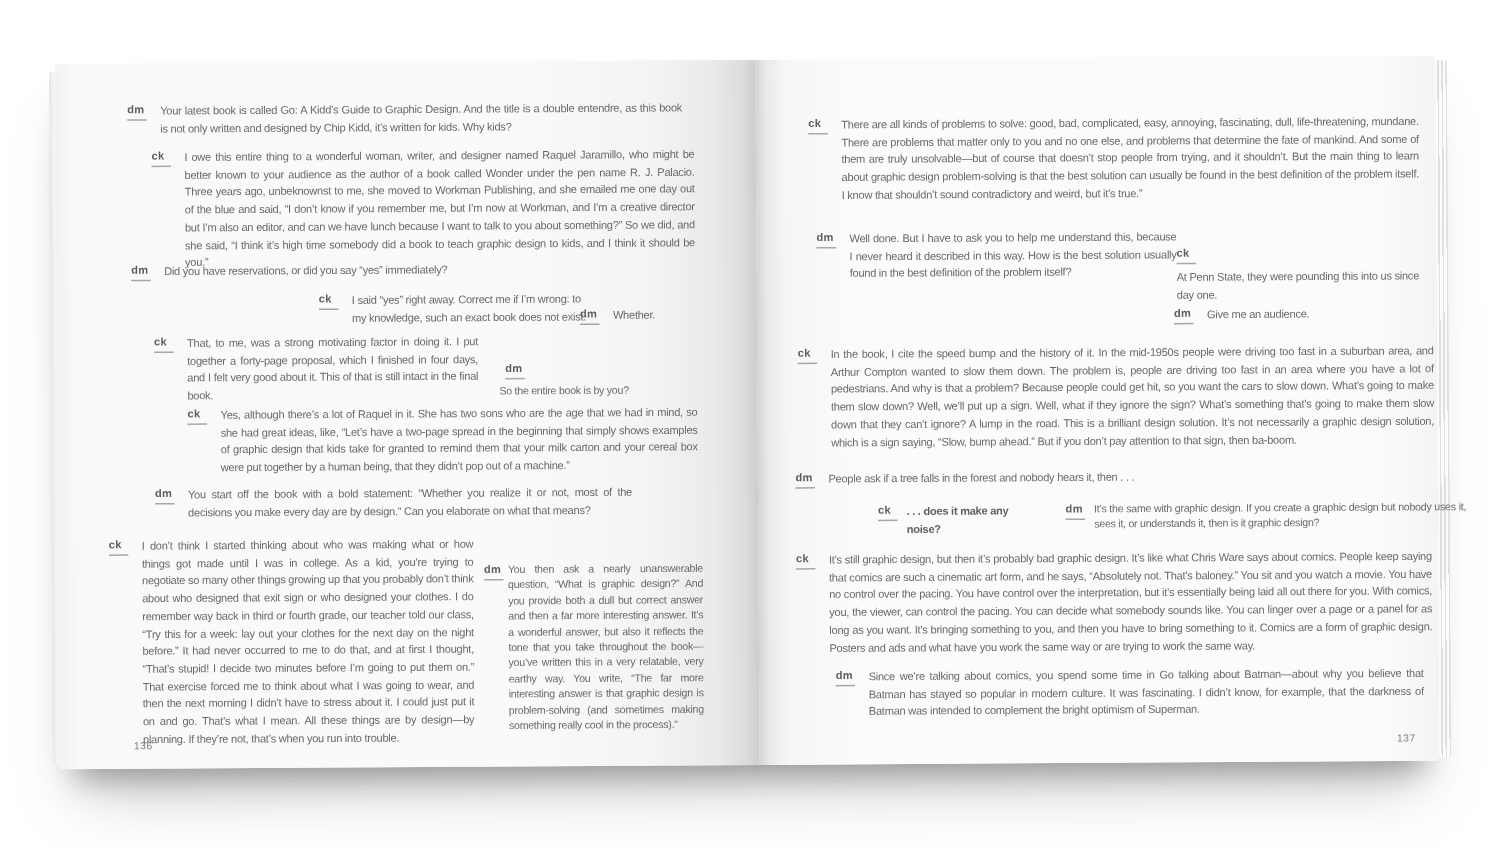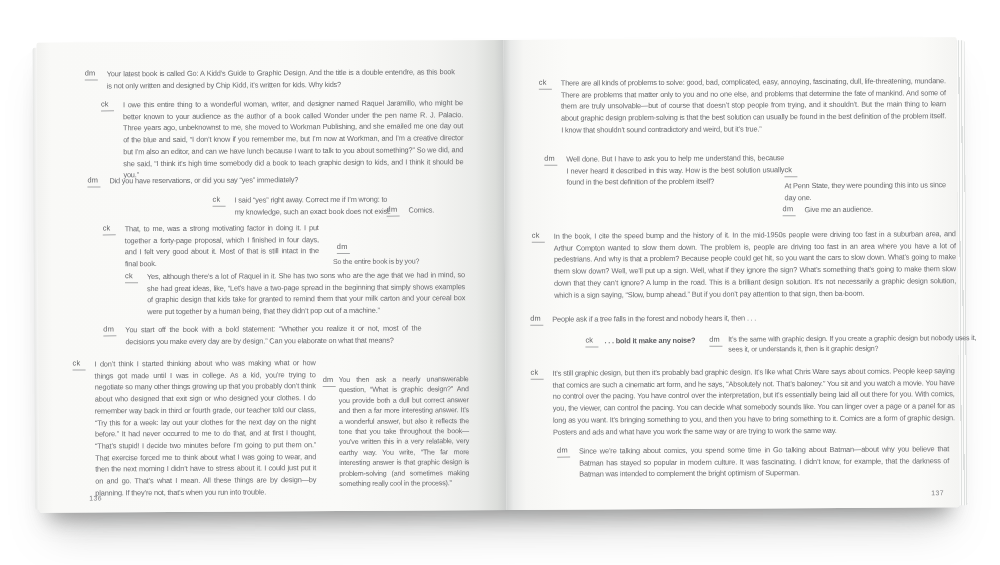--- a/index.html
+++ b/index.html
@@ -30,21 +30,21 @@
     background:linear-gradient(90deg,#e6e7e6,#f7f7f6);
     border-radius:2px 0 0 2px;
   }
   .edge-stack{
     position:absolute;right:-8px;top:3px;bottom:2px;width:8px;
     background:repeating-linear-gradient(90deg,#fbfbfa 0 1.6px,#dee0df 1.6px 2.7px);
     border-radius:0 2px 2px 0;
   }
   .row{position:absolute;display:flex;align-items:flex-start;gap:9px;}
   .spk{
-    flex:0 0 auto;min-width:13px;font-weight:400;color:#5c5d60;
+    flex:0 0 auto;min-width:13px;font-weight:700;color:#5c5d60;
     font-size:7.4px;line-height:9px;letter-spacing:.2px;
     border-bottom:1px solid #a6a7a9;padding-bottom:2px;
   }
   .txt{
     margin:0;flex:1;color:#68696d;font-size:7.4px;line-height:11.7px;
     letter-spacing:-.18px;
   }
   .just{text-align:justify;text-align-last:left;}
   .note{font-size:7.1px;line-height:10.4px;}
   .stack{display:block;}
@@ -76,26 +76,26 @@
       <p class="txt">Did you have reservations, or did you say “yes” immediately?</p>
     </div>
 
     <div class="row" style="left:175px;top:153px;width:180px">
       <span class="spk">ck</span>
       <p class="txt">I said “yes” right away. Correct me if I’m wrong: to my knowledge, such an exact book does not exist.</p>
     </div>
 
     <div class="row" style="left:349px;top:164px;width:80px">
       <span class="spk">dm</span>
-      <p class="txt">Comics.</p>
+      <p class="txt">Whether.</p>
     </div>
 
     <div class="row" style="left:65px;top:181px;width:216px">
       <span class="spk">ck</span>
-      <p class="txt just">That, to me, was a strong motivating factor in doing it. I put together a forty-page proposal, which I finished in four days, and I felt very good about it. Most of that is still intact in the final book.</p>
+      <p class="txt just">That, to me, was a strong motivating factor in doing it. I put together a forty-page proposal, which I finished in four days, and I felt very good about it. This of that is still intact in the final book.</p>
     </div>
 
     <div class="row stack" style="left:295px;top:194px;width:102px">
       <span class="spk" style="margin-left:4px">dm</span>
       <p class="txt note">So the entire book is by you?</p>
     </div>
 
     <div class="row" style="left:87px;top:229px;width:340px">
       <span class="spk">ck</span>
       <p class="txt just">Yes, although there’s a lot of Raquel in it. She has two sons who are the age that we had in mind, so she had great ideas, like, “Let’s have a two-page spread in the beginning that simply shows examples of graphic design that kids take for granted to remind them that your milk carton and your cereal box were put together by a human being, that they didn’t pop out of a machine.”</p>
@@ -146,21 +146,21 @@
       <p class="txt just">In the book, I cite the speed bump and the history of it. In the mid-1950s people were driving too fast in a suburban area, and Arthur Compton wanted to slow them down. The problem is, people are driving too fast in an area where you have a lot of pedestrians. And why is that a problem? Because people could get hit, so you want the cars to slow down. What’s going to make them slow down? Well, we’ll put up a sign. Well, what if they ignore the sign? What’s something that’s going to make them slow down that they can’t ignore? A lump in the road. This is a brilliant design solution. It’s not necessarily a graphic design solution, which is a sign saying, “Slow, bump ahead.” But if you don’t pay attention to that sign, then ba-boom.</p>
     </div>
 
     <div class="row" style="left:25px;top:274px;width:400px">
       <span class="spk">dm</span>
       <p class="txt">People ask if a tree falls in the forest and nobody hears it, then . . .</p>
     </div>
 
     <div class="row" style="left:80px;top:296px;width:372px;gap:6px">
       <span class="spk">ck</span>
-      <p class="txt" style="flex:0 0 auto;max-width:92px;font-weight:700;color:#5f6064">. . . bold it make any noise?</p>
+      <p class="txt" style="flex:0 0 auto;max-width:92px;font-weight:700;color:#5f6064">. . . does it make any noise?</p>
       <span class="spk" style="margin-left:8px">dm</span>
       <p class="txt note just" style="flex:0 0 auto;width:248px">It’s the same with graphic design. If you create a graphic design but nobody uses it, sees it, or understands it, then is it graphic design?</p>
     </div>
 
     <div class="row" style="left:25px;top:328px;width:424px">
       <span class="spk">ck</span>
       <p class="txt just">It’s still graphic design, but then it’s probably bad graphic design. It’s like what Chris Ware says about comics. People keep saying that comics are such a cinematic art form, and he says, “Absolutely not. That’s baloney.” You sit and you watch a movie. You have no control over the pacing. You have control over the interpretation, but it’s essentially being laid all out there for you. With comics, you, the viewer, can control the pacing. You can decide what somebody sounds like. You can linger over a page or a panel for as long as you want. It’s bringing something to you, and then you have to bring something to it. Comics are a form of graphic design. Posters and ads and what have you work the same way or are trying to work the same way.</p>
     </div>
 
     <div class="row" style="left:51px;top:406px;width:392px">

